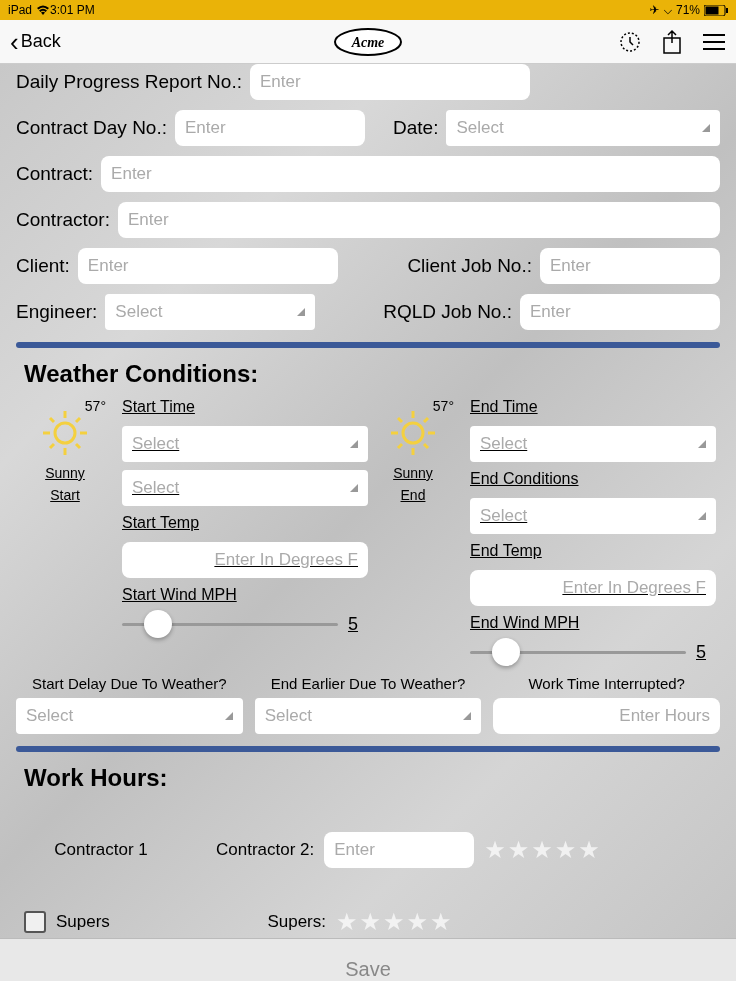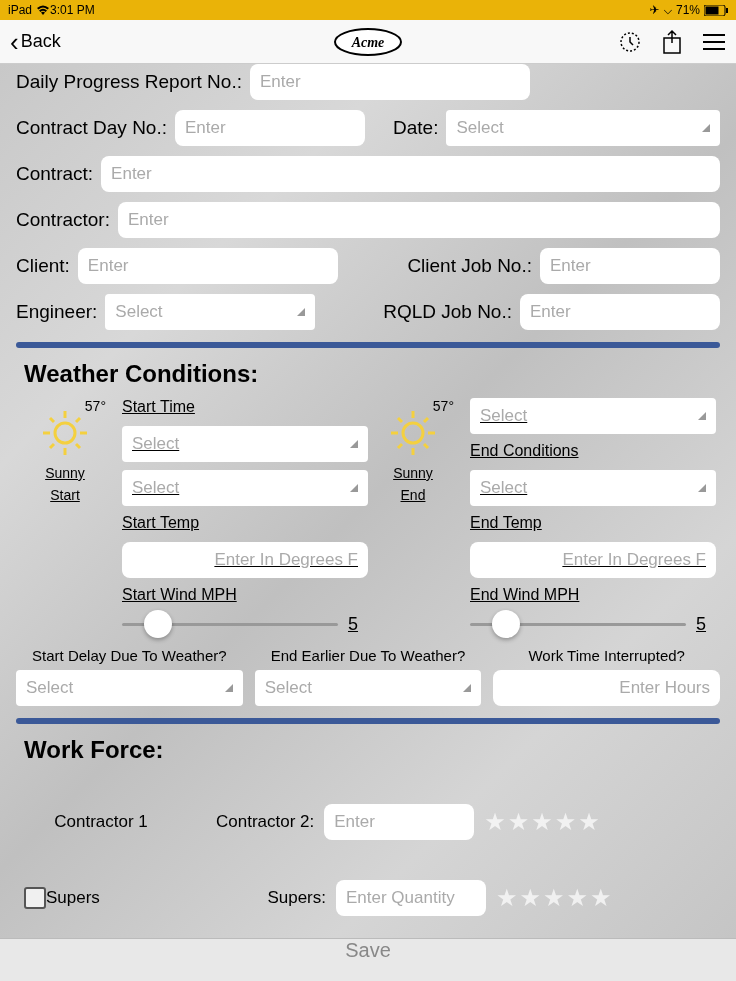--- a/index.html
+++ b/index.html
@@ -137,21 +137,21 @@
 }
 .stars { display: flex; gap: 2px; }
 .star { font-size: 24px; color: rgba(255,255,255,0.7); }
 .save-bar {
   position: absolute;
   bottom: 0; left: 0; right: 0;
   height: 43px;
   background: #e8e8e8;
   border-top: 1px solid #bbb;
   display: flex;
-  align-items: flex-start;
+  align-items: flex-end;
   justify-content: center;
   font-size: 20px;
   color: #888;
 }
 </style>
 </head>
 <body>
 
 <div class="status-bar">
   <div class="status-left">
@@ -310,20 +310,21 @@
               <line x1="10" y1="10" x2="14" y2="14"></line>
               <line x1="36" y1="36" x2="40" y2="40"></line>
               <line x1="10" y1="40" x2="14" y2="36"></line>
               <line x1="36" y1="14" x2="40" y2="10"></line>
             </g>
           </svg>
         <div>Sunny</div>
         <div style="margin-top:6px">End</div>
       </div>
       <div class="fields-block">
+        <div class="field-label">End Time</div>
         <div class="select">
             <span>Select</span>
             <span class="select-caret"></span>
           </div>
         <div class="field-label">End Conditions</div>
         <div class="select">
             <span>Select</span>
             <span class="select-caret"></span>
           </div>
         <div class="field-label">End Temp</div>
@@ -355,42 +356,41 @@
         </div>
     </div>
     <div>
       <div class="q-label">Work Time Interrupted?</div>
       <div class="input right">Enter Hours</div>
     </div>
   </div>
 
   <div class="blue-divider"></div>
 
-  <div class="section-label">Work Force:</div>
+  <div class="section-label">Work Hours:</div>
 
   <div class="workforce-row">
     <span style="width:170px; text-align:center; font-size:17px">Contractor 1</span>
     <span class="label" style="font-size:17px; margin-left:20px">Contractor 2:</span>
     <div class="input" style="width:150px">Enter</div>
     <div class="stars">
       <span class="star">★</span>
         <span class="star">★</span>
         <span class="star">★</span>
         <span class="star">★</span>
         <span class="star">★</span>
     </div>
   </div>
 
   <div class="workforce-row">
-    <div style="width:170px; display:flex; align-items:center; padding-left:8px">
+    <div style="width:170px; display:flex; align-items:center; gap:10px; padding-left:8px">
       <div class="checkbox"></div>
       <span style="font-size:17px">Supers</span>
     </div>
     <span class="label" style="font-size:17px; margin-left:20px; width:110px; text-align:right">Supers:</span>
-    <div class="input" style="width:150px">Enter Quantity</div>
     <div class="stars">
       <span class="star">★</span>
         <span class="star">★</span>
         <span class="star">★</span>
         <span class="star">★</span>
         <span class="star">★</span>
     </div>
   </div>
 
 </div>

